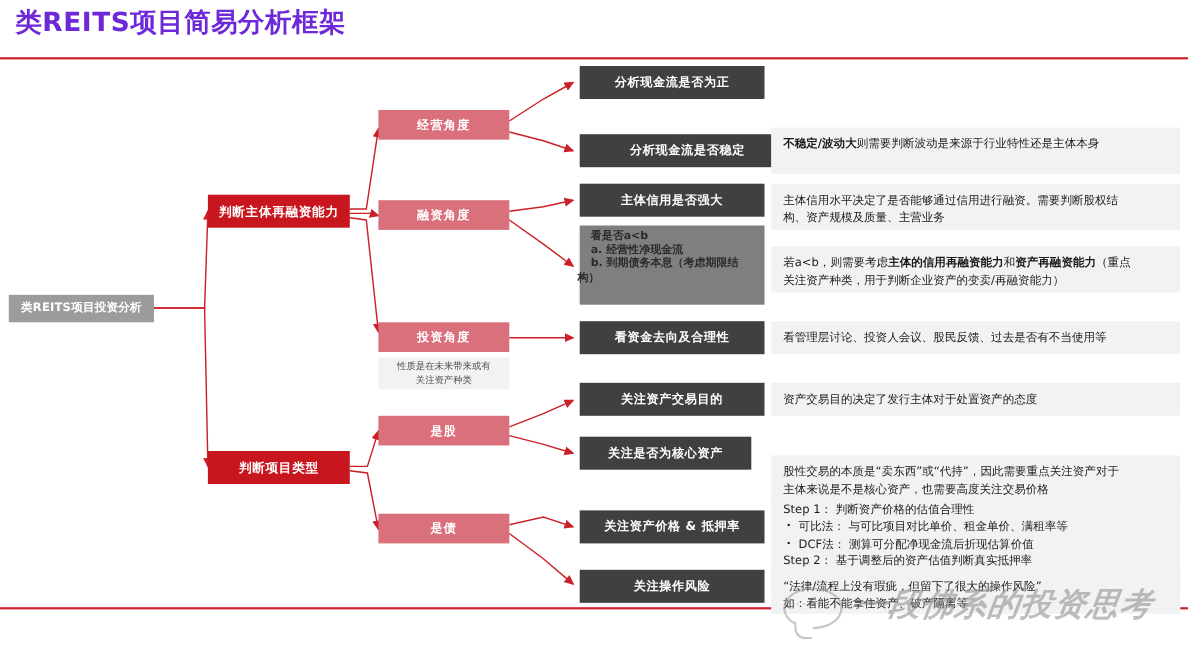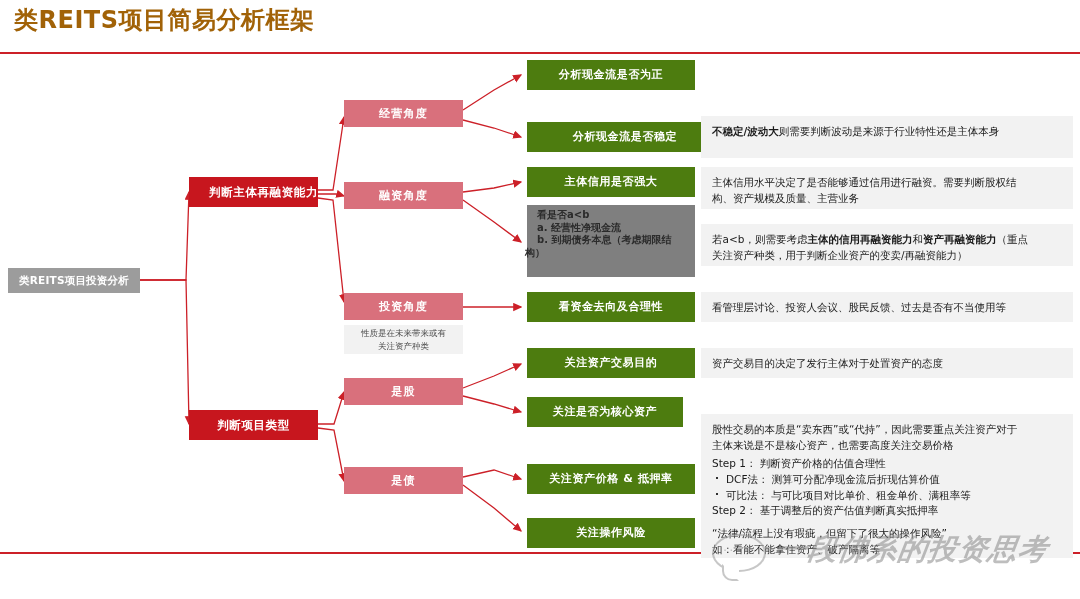--- a/index.html
+++ b/index.html
@@ -6,21 +6,21 @@
   body{
     width:1080px;height:599px;position:relative;overflow:hidden;
     font-family:"DejaVu Sans","Liberation Sans",sans-serif;
     color:#000;
   }
   #canvas{position:absolute;left:0;top:0;width:1080px;height:599px;}
 
   
   .page-title{
     position:absolute;left:14px;top:4px;
-    font-size:24px;font-weight:bold;letter-spacing:.5px;color:#a16207;
+    font-size:24px;font-weight:bold;letter-spacing:.5px;color:#6d28d9;
     white-space:nowrap;
   }
   .rule-top{
     position:absolute;left:0;top:52px;width:1080px;height:2px;background:#CC2028;
   }
   .rule-bottom{
     position:absolute;left:0;top:552px;width:1080px;height:2px;background:#CC2028;
   }
 
   
@@ -36,21 +36,21 @@
     background:#9C9C9C;color:#ffffff;font-size:10.5px;
     letter-spacing:.2px;
   }
   .node.l1{
     background:#C7161E;color:#ffffff;font-size:11.5px;letter-spacing:.6px;
   }
   .node.l2{
     background:#D9707C;color:#ffffff;font-size:11px;letter-spacing:1.2px;
   }
   .node.l3{
-    background:#4d7c0f;color:#ffffff;font-size:11px;letter-spacing:.6px;
+    background:#404040;color:#ffffff;font-size:11px;letter-spacing:.6px;
   }
   .node.l3.textbox{
     background:#7F7F7F;color:#2b2b2b;font-size:10px;letter-spacing:0;
     display:block;text-align:left;padding:4px 4px 4px 10px;font-weight:bold;
     white-space:nowrap;
   }
   .node.l3.textbox span{display:block;}
   .node.l3.textbox .ovf{margin-left:-12px;}
 
   .subnote{
@@ -136,21 +136,21 @@
 
       <path d="M463,477 L494,470 L521,479"></path>
       <path d="M463,485 L494,508 L521,531"></path>
     </g>
   </svg>
 
   <div class="node root" style="left:8px;top:268px;width:132px;height:25px;">
     <span>类REITS项目投资分析</span>
   </div>
 
-  <div class="node l1" style="left:189px;top:177px;width:129px;height:30px;justify-content:flex-end;">
+  <div class="node l1" style="left:189px;top:177px;width:129px;height:30px;">
     <span>判断主体再融资能力</span>
   </div>
   <div class="node l1" style="left:189px;top:410px;width:129px;height:30px;">
     <span>判断项目类型</span>
   </div>
 
   <div class="node l2" style="left:344px;top:100px;width:119px;height:27px;">
     <span>经营角度</span>
   </div>
   <div class="node l2" style="left:344px;top:182px;width:119px;height:27px;">
@@ -226,22 +226,22 @@
   </div>
 
   <div class="desc" style="left:701px;top:414px;width:372px;height:42px;">
     <p>股性交易的本质是“卖东西”或“代持”，因此需要重点关注资产对于</p>
     <p>主体来说是不是核心资产，也需要高度关注交易价格</p>
   </div>
 
   <div class="desc" style="left:701px;top:450px;width:372px;height:87px;padding-top:6px;line-height:1.5;">
     <p>Step 1： 判断资产价格的估值合理性</p>
     <ul>
+      <li>可比法： 与可比项目对比单价、租金单价、满租率等</li>
       <li>DCF法： 测算可分配净现金流后折现估算价值</li>
-      <li>可比法： 与可比项目对比单价、租金单价、满租率等</li>
     </ul>
     <p>Step 2： 基于调整后的资产估值判断真实抵押率</p>
     <ul>
       <li>结合债券分层/持有人会议决策等条款判断可投性</li>
     </ul>
   </div>
 
   <div class="desc" style="left:701px;top:518px;width:372px;height:40px;">
     <p>“法律/流程上没有瑕疵，但留下了很大的操作风险”</p>
     <p>如：看能不能拿住资产、破产隔离等</p>

